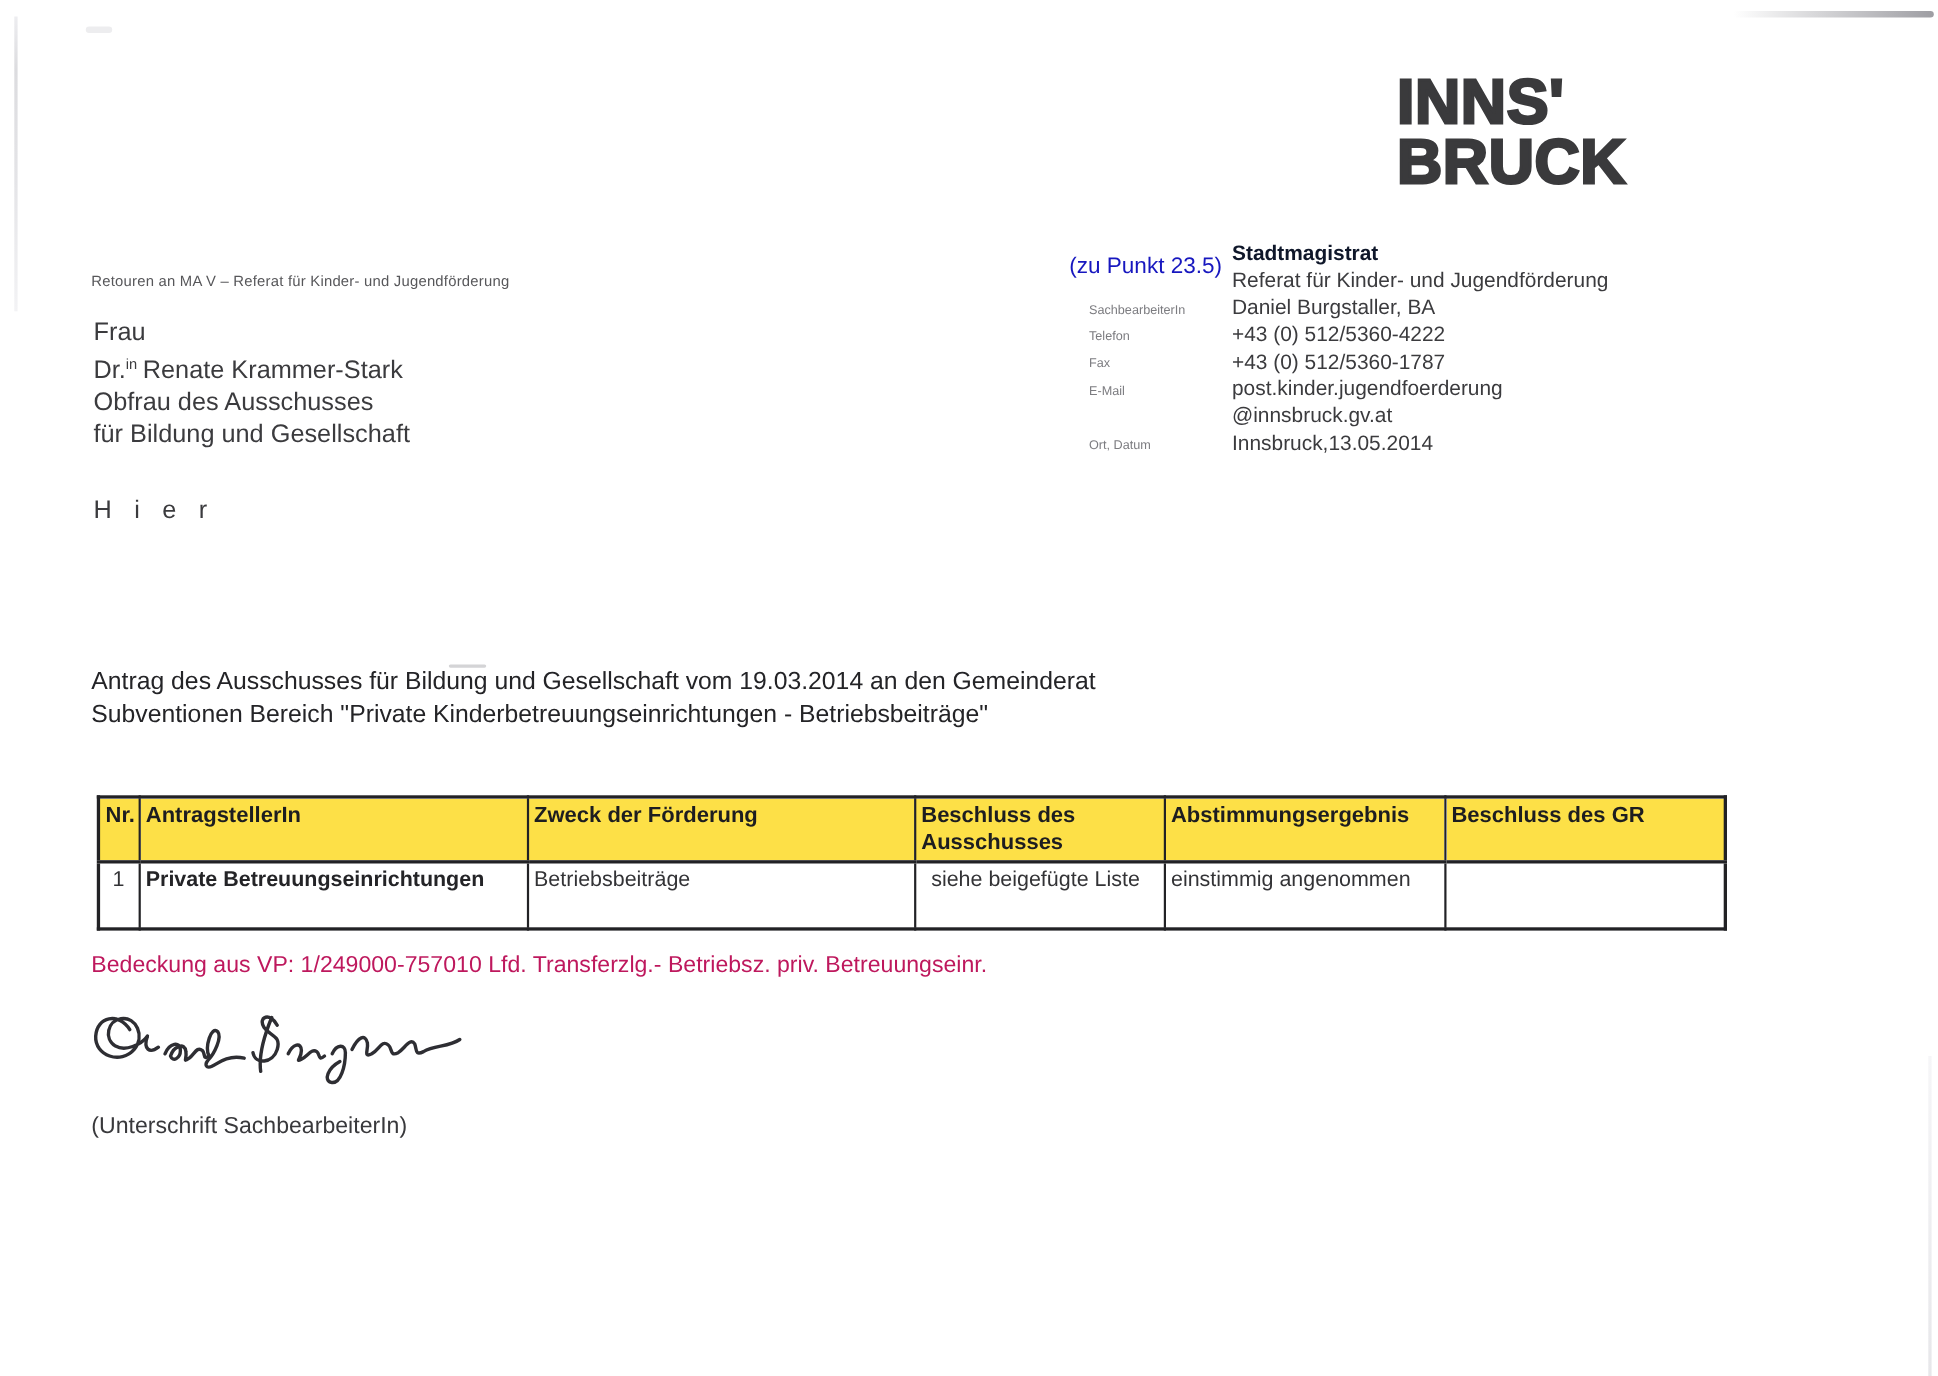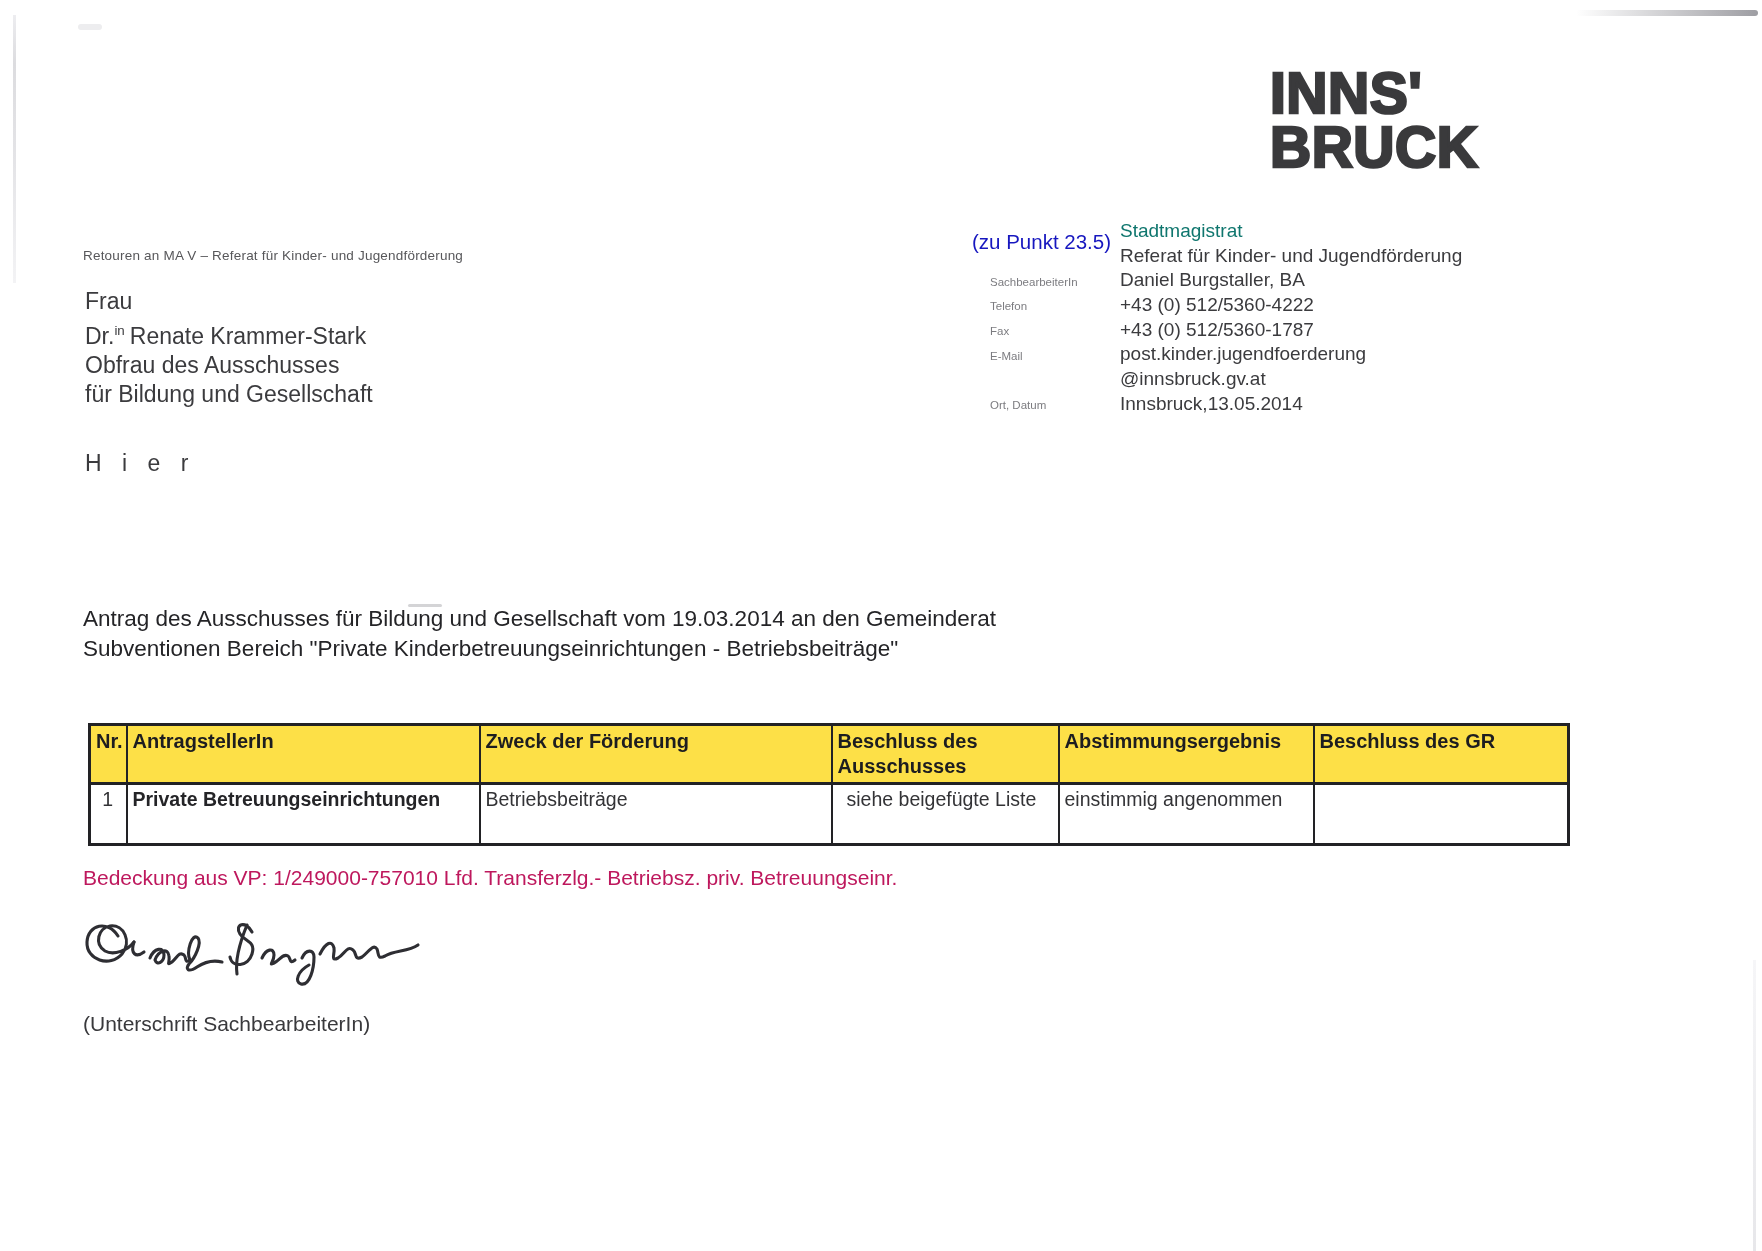--- a/index.html
+++ b/index.html
@@ -69,21 +69,21 @@
     grid-template-columns: 130px 420px;
     grid-auto-rows: 24.7px;
     align-items: baseline;
   }
   .office-label {
     text-align: left; padding-right: 0;
     font-size: 11.5px; color: #7c7c80;
     align-self: center;
   }
   .office-value { font-size: 19px; color: #3b3b3e; }
-  .office-value.bold { font-weight: normal; color: #0f766e; }
+  .office-value.bold { font-weight: bold; color: #0f172a; }
 
   
   .logo {
     left: 1270px; top: 66px;
     font-family: "Liberation Sans", "DejaVu Sans", sans-serif;
     font-weight: bold;
     font-size: 57px;
     line-height: 0.95;
     color: #3a3a3c;
     -webkit-text-stroke: 2.6px #3a3a3c;

